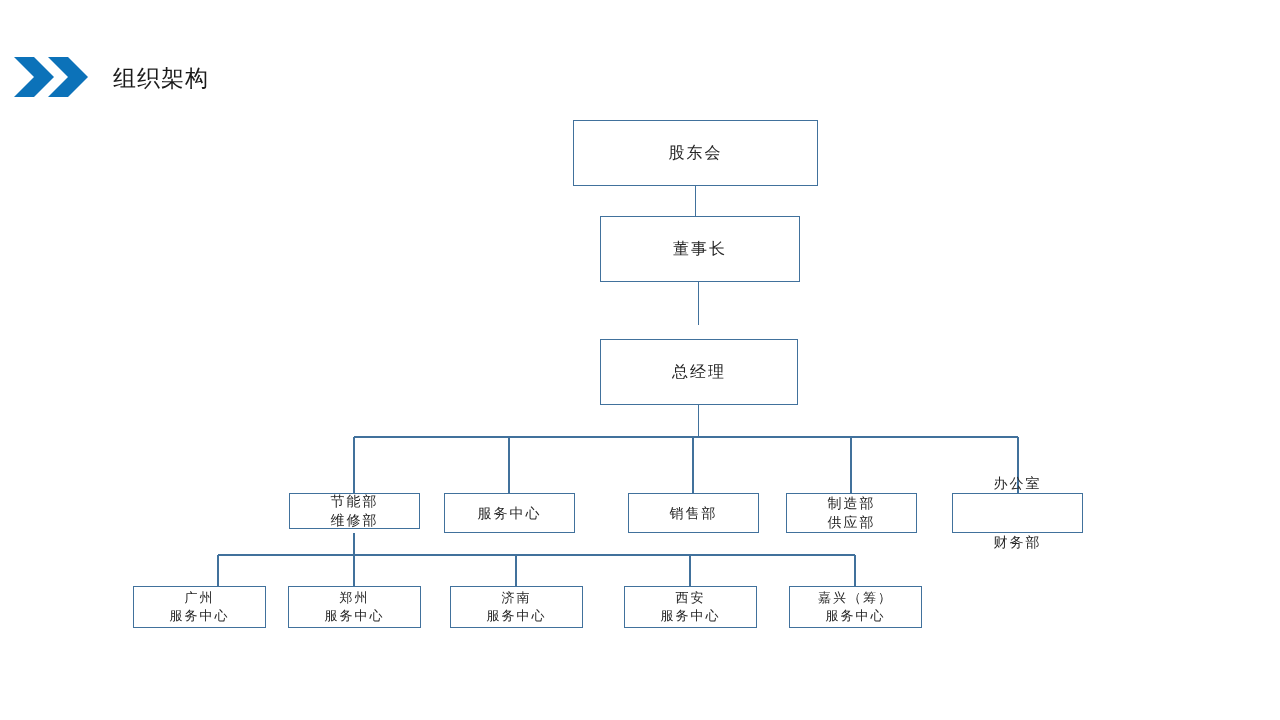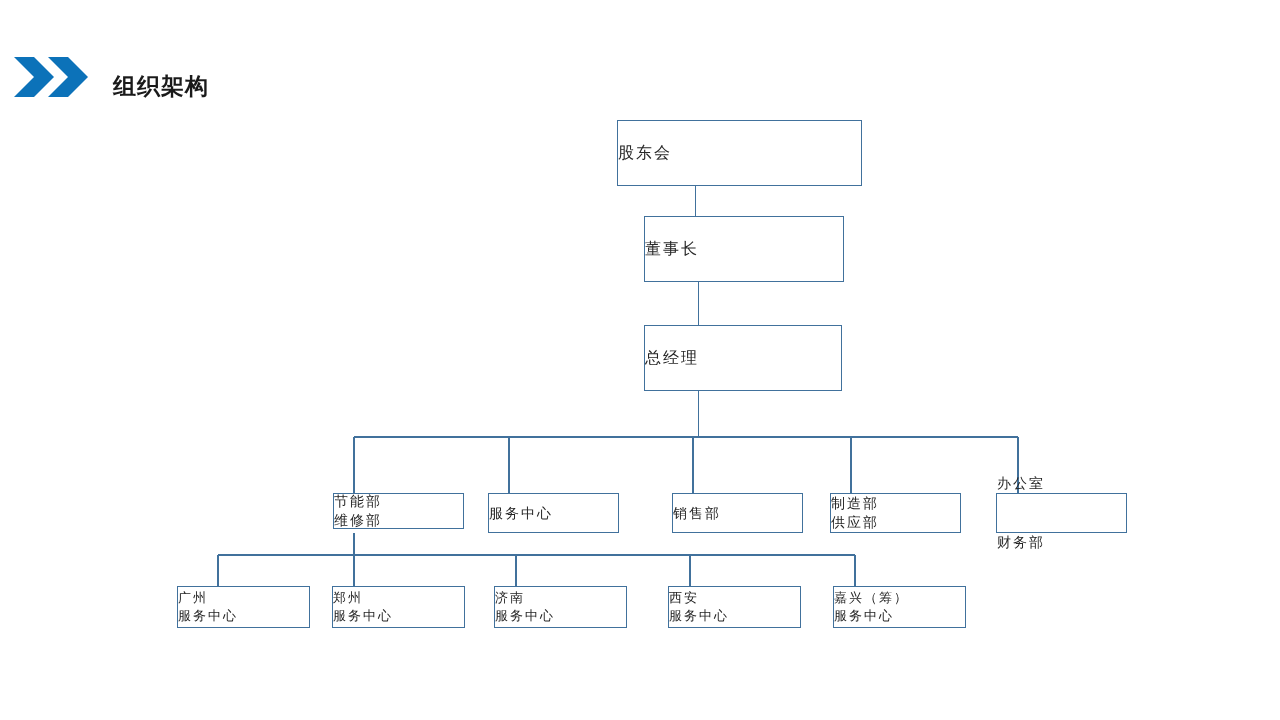--- a/index.html
+++ b/index.html
@@ -27,23 +27,23 @@
     position: absolute;
     left: 14px;
     top: 57px;
     width: 76px;
     height: 40px;
   }
   #chevron-group svg { display: block; }
   #page-title {
     position: absolute;
     left: 113px;
-    top: 71px;
+    top: 63px;
     font-size: 23px;
-    font-weight: bold;
+    font-weight: normal;
     color: #1a1a1a;
     letter-spacing: 1px;
     white-space: nowrap;
   }
 
   
   #chart-area {
     position: absolute;
     left: 0;
     top: 0;
@@ -59,27 +59,26 @@
     pointer-events: none;
   }
 
   .node {
     position: absolute;
     box-sizing: border-box;
     border: 1px solid #41719c;
     background: #ffffff;
     display: flex;
     flex-direction: column;
-    align-items: flex-start;
+    align-items: center;
     justify-content: center;
     color: #262626;
     letter-spacing: 2px;
     white-space: nowrap;
     line-height: 1.35;
-    margin-left: 44px;
   }
   .node .line {
     display: block;
   }
 
   .node.level-1 { font-size: 16px; }
   .node.level-2 { font-size: 16px; font-family: Liberation Serif, serif; }
   .node.level-3 { font-size: 16px; }
   .node.dept    { font-size: 14px; }
   .node.center  { font-size: 13px; }
@@ -131,21 +130,21 @@
   </svg>
 
   <div class="node level-1" style="left:573px; top:120px; width:245px; height:66px;">
     <span class="line">股东会</span>
   </div>
 
   <div class="node level-2" style="left:600px; top:216px; width:200px; height:66px;">
     <span class="line">董事长</span>
   </div>
 
-  <div class="node level-3" style="left:600px; top:325px; width:198px; height:66px;">
+  <div class="node level-3" style="left:600px; top:339px; width:198px; height:66px;">
     <span class="line">总经理</span>
   </div>
 
   <div class="node dept" style="left:289px; top:493px; width:131px; height:36px;">
     <span class="line">节能部</span>
     <span class="line">维修部</span>
   </div>
 
   <div class="node dept" style="left:444px; top:493px; width:131px; height:40px;">
     <span class="line">服务中心</span>

